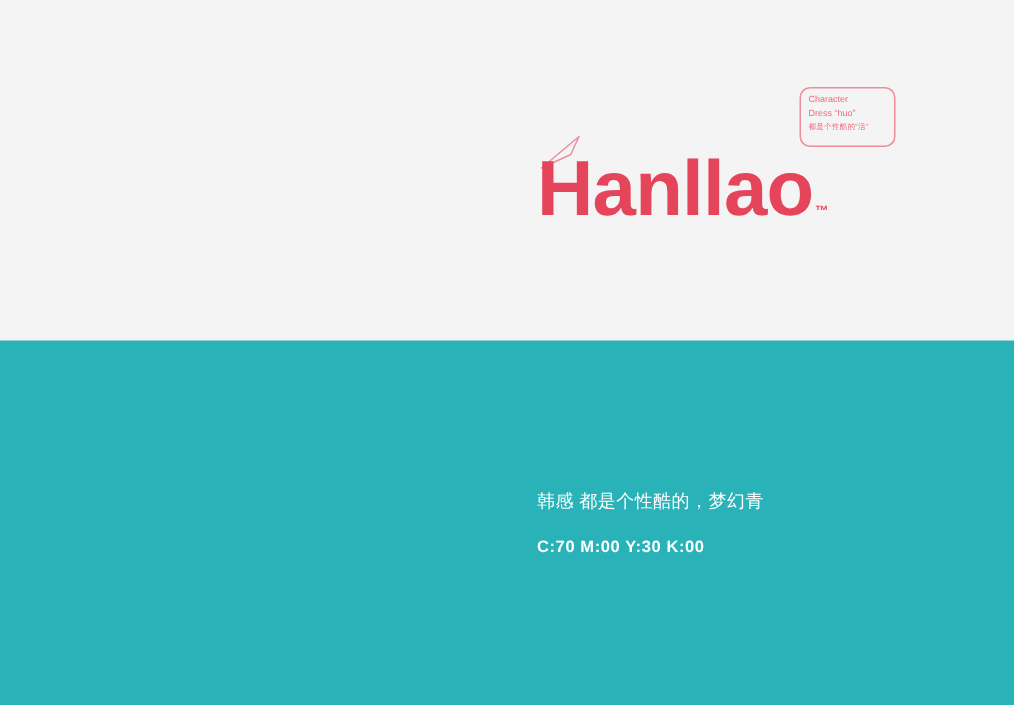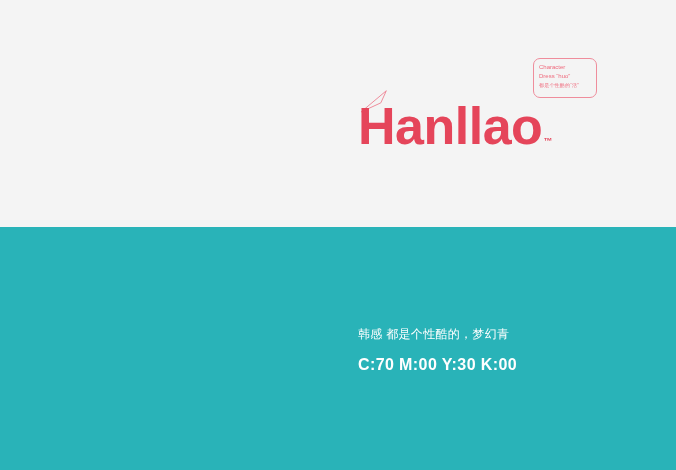--- a/index.html
+++ b/index.html
@@ -117,21 +117,21 @@
 
   .swatch-name {
     font-size: 12px;
     line-height: 18px;
     letter-spacing: 0.3px;
     white-space: nowrap;
   }
 
   .swatch-values {
     margin-top: 13px;
-    font-size: 16px;
+    font-size: 11px;
     line-height: 18px;
     font-weight: 700;
     letter-spacing: 0.4px;
     white-space: nowrap;
   }
 </style>
 </head>
 <body>
 
 <div class="page">

